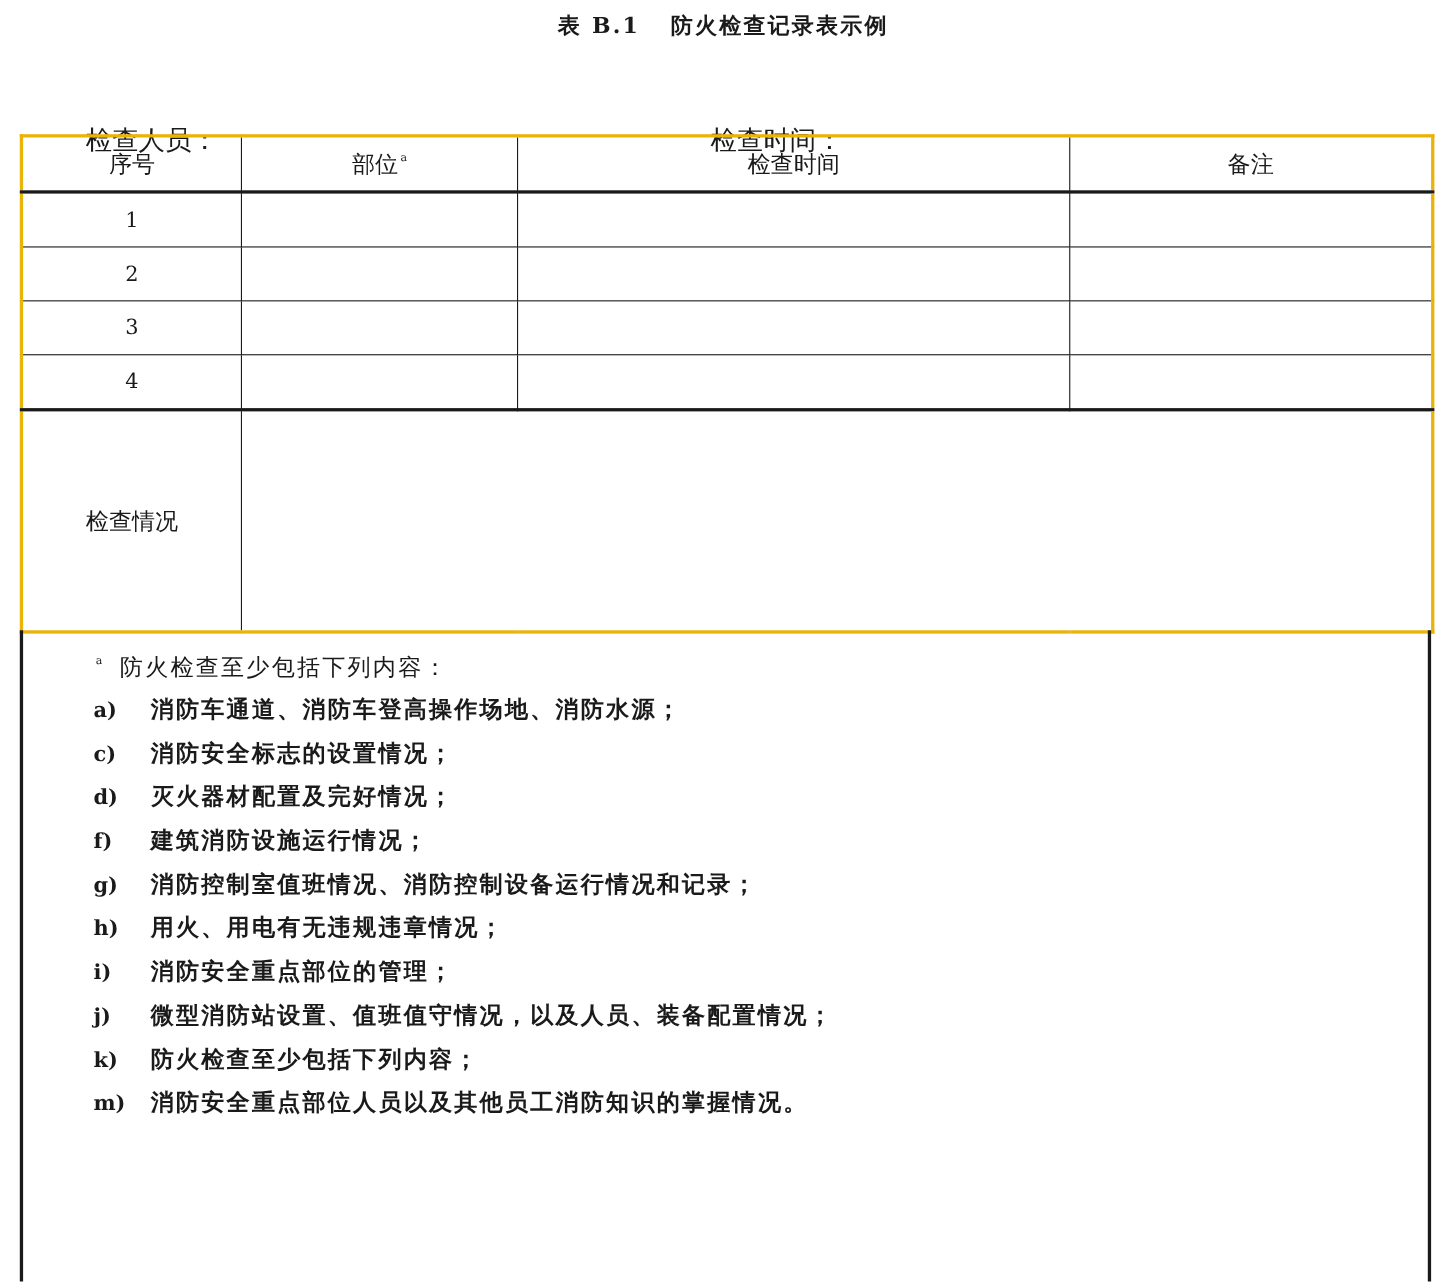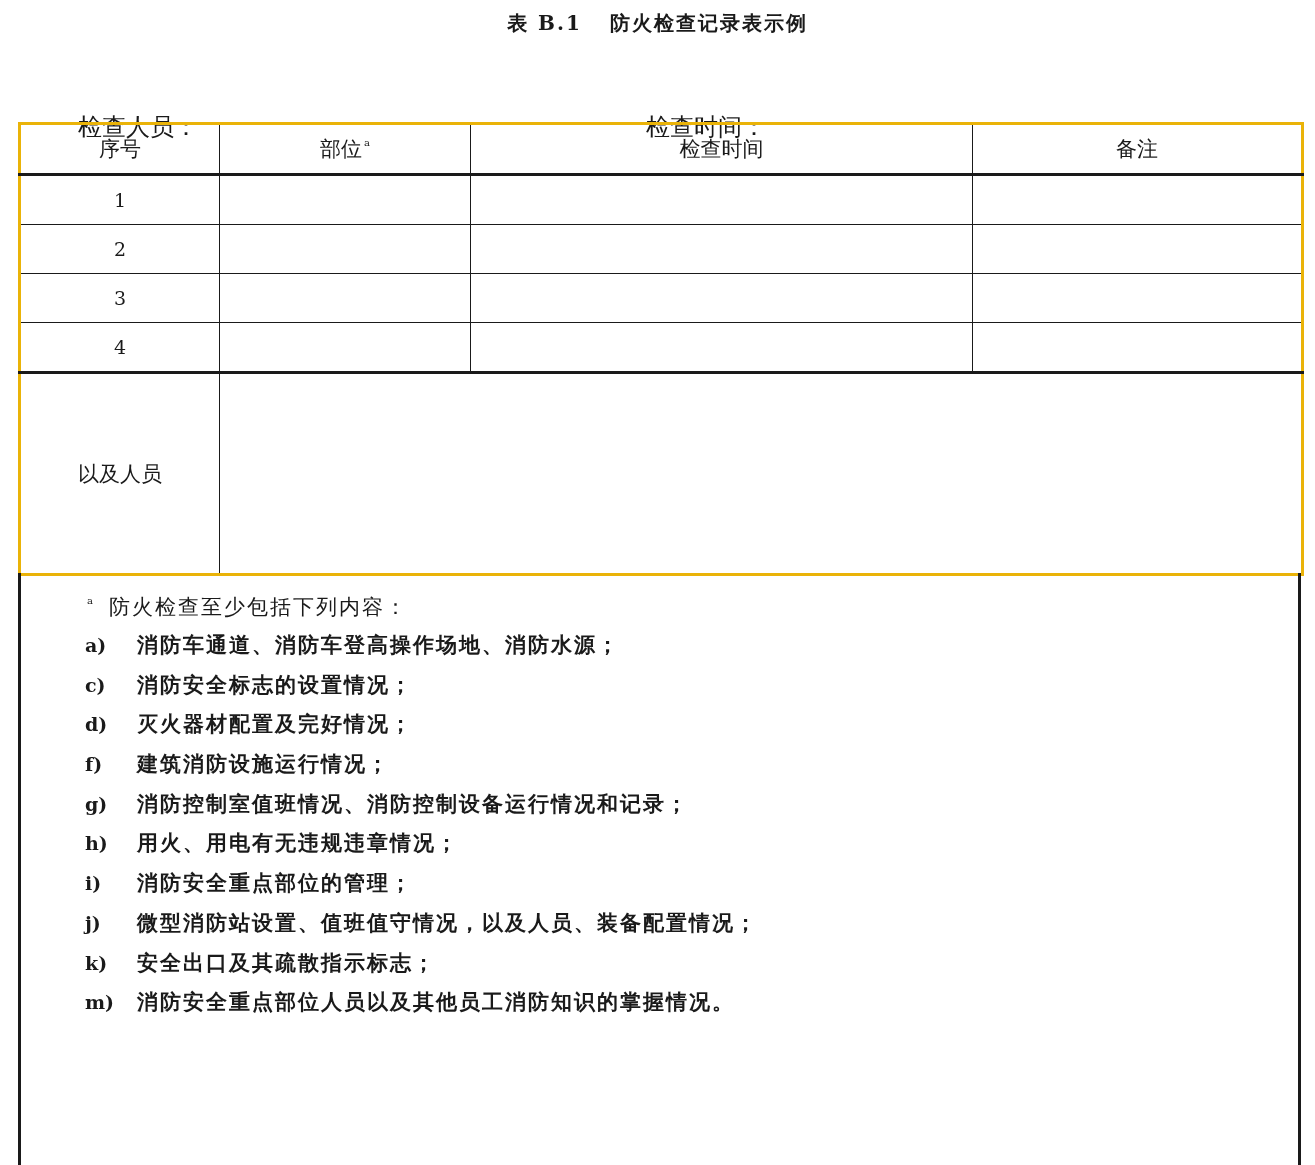--- a/index.html
+++ b/index.html
@@ -72,33 +72,33 @@
     <td></td>
     <td></td>
   </tr>
   <tr class="row">
     <td>4</td>
     <td></td>
     <td></td>
     <td></td>
   </tr>
   <tr class="sit">
-    <td>以及人员</td>
+    <td>检查情况</td>
     <td colspan="3"></td>
   </tr>
 </tbody>
   </table>
 
 <div class="notes">
   <div class="head"><sup>a</sup><span>防火检查至少包括下列内容：</span></div>
   <ul>
     <li><span class="mk">a)</span><span>消防车通道、消防车登高操作场地、消防水源；</span></li>
     <li><span class="mk">c)</span><span>消防安全标志的设置情况；</span></li>
     <li><span class="mk">d)</span><span>灭火器材配置及完好情况；</span></li>
     <li><span class="mk">f)</span><span>建筑消防设施运行情况；</span></li>
     <li><span class="mk">g)</span><span>消防控制室值班情况、消防控制设备运行情况和记录；</span></li>
     <li><span class="mk">h)</span><span>用火、用电有无违规违章情况；</span></li>
     <li><span class="mk">i)</span><span>消防安全重点部位的管理；</span></li>
     <li><span class="mk">j)</span><span>微型消防站设置、值班值守情况，以及人员、装备配置情况；</span></li>
-    <li><span class="mk">k)</span><span>安全出口及其疏散指示标志；</span></li>
+    <li><span class="mk">k)</span><span>防火检查至少包括下列内容；</span></li>
     <li><span class="mk">m)</span><span>消防安全重点部位人员以及其他员工消防知识的掌握情况。</span></li>
   </ul>
 </div>
 
 </body></html>

